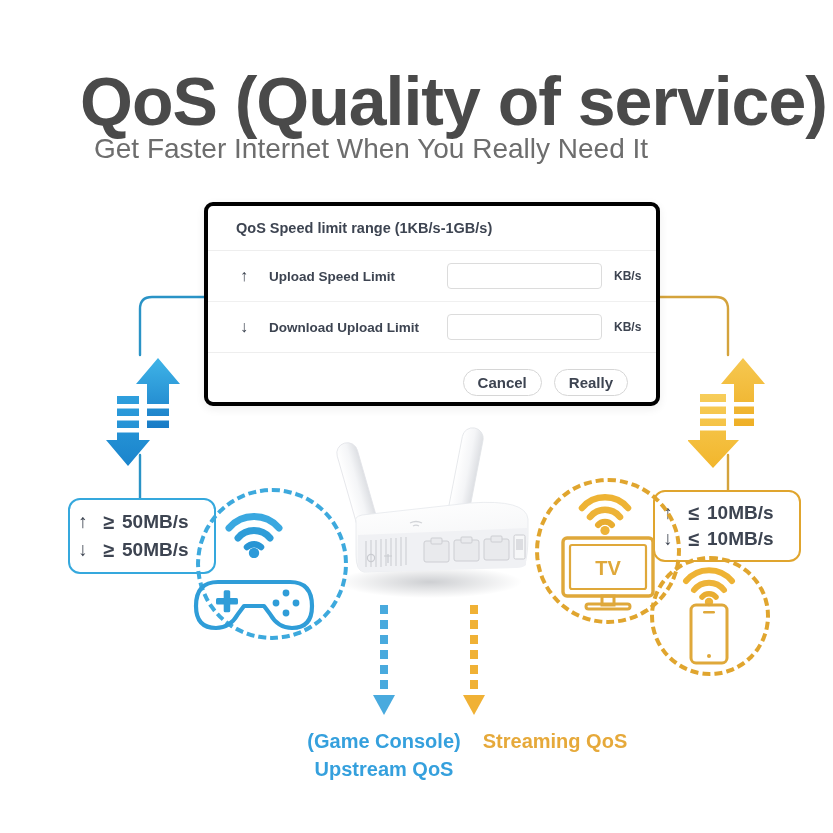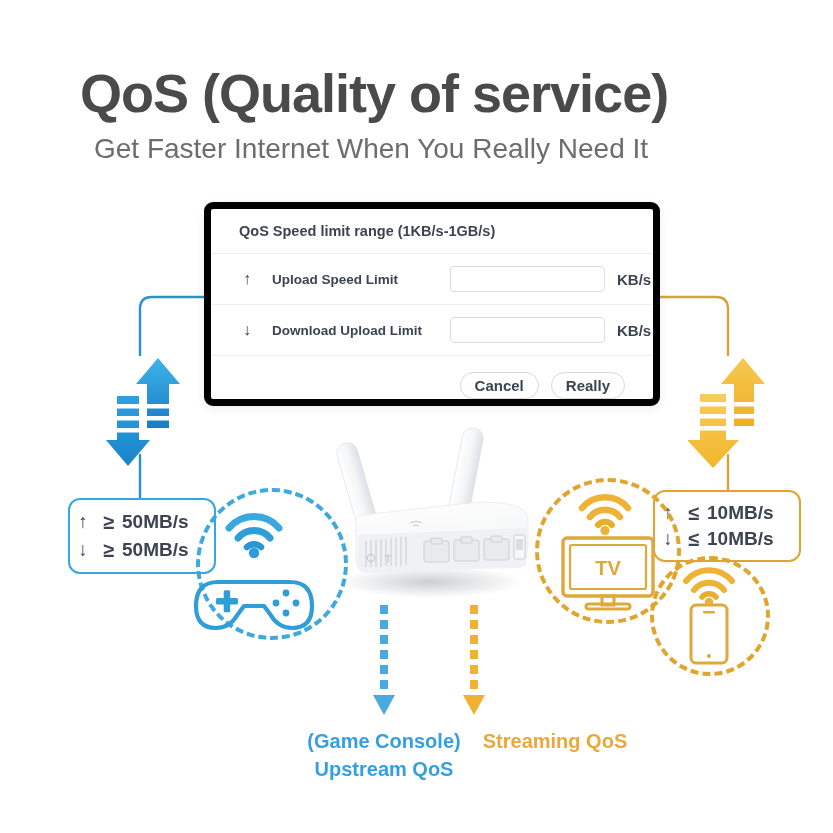--- a/index.html
+++ b/index.html
@@ -6,33 +6,33 @@
   body{
     width:833px;height:833px;background:#ffffff;
     font-family:"Liberation Sans", sans-serif;
     overflow:hidden;position:relative;
   }
   .stage{position:absolute;inset:0;}
 
   
   .title{
     position:absolute;left:80px;top:62px;
-    font-size:54px;font-weight:bold;color:#4a4a4a;
+    font-size:68px;font-weight:bold;color:#4a4a4a;
     letter-spacing:-1px;white-space:nowrap;
   }
   .subtitle{
     position:absolute;left:94px;top:133px;
     font-size:28px;font-weight:400;color:#6d6d6d;
     letter-spacing:0px;white-space:nowrap;
   }
 
   
   .dialog{
     position:absolute;left:204px;top:202px;width:456px;height:204px;
-    background:#ffffff;border:7px solid #000000;border-radius:9px;
+    background:#ffffff;border:4px solid #000000;border-radius:9px;
     box-shadow:0 3px 10px rgba(0,0,0,.07);
     box-sizing:border-box;overflow:hidden;
   }
   .dlg-head{
     height:44px;border-bottom:1px solid #eeeeee;
     display:flex;align-items:center;padding-left:28px;
     font-size:14.5px;font-weight:bold;color:#3d4451;
   }
   .dlg-row{
     height:50px;display:flex;align-items:center;padding-left:28px;
@@ -47,21 +47,21 @@
     font-size:13.5px;font-weight:bold;color:#3d4451;
     width:178px;white-space:nowrap;margin-left:10px;
   }
   .row-input{
     width:155px;height:26px;border:1px solid #dcdcdc;border-radius:4px;
     background:#fff;box-sizing:border-box;outline:none;
     font-family:"Liberation Sans", sans-serif;font-size:13px;
     padding:0 6px;color:#3d4451;
   }
   .row-unit{
-    margin-left:12px;font-size:15px;font-weight:bold;color:#3d4451;
+    margin-left:12px;font-size:12px;font-weight:bold;color:#3d4451;
   }
   .dlg-foot{
     height:58px;display:flex;align-items:center;justify-content:flex-end;
     padding-right:28px;gap:12px;
   }
   .btn{
     min-width:66px;height:27px;border:1px solid #d6d6d6;border-radius:14px;
     background:#fff;font-family:"Liberation Sans", sans-serif;
     font-size:15px;font-weight:bold;color:#3d4451;cursor:pointer;
     padding:0 14px;

